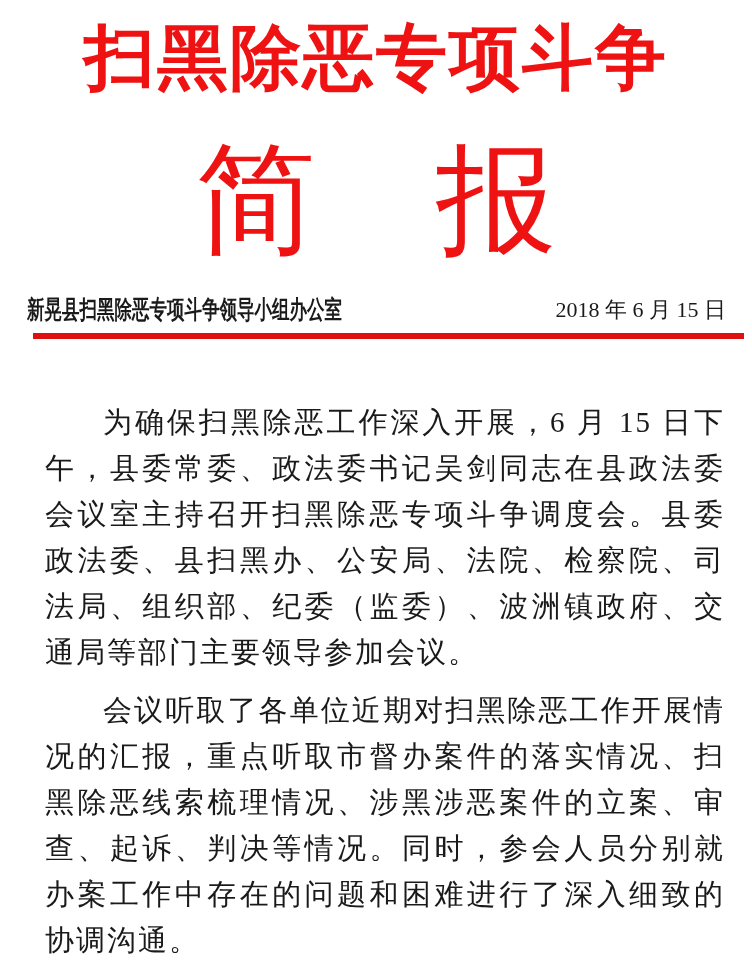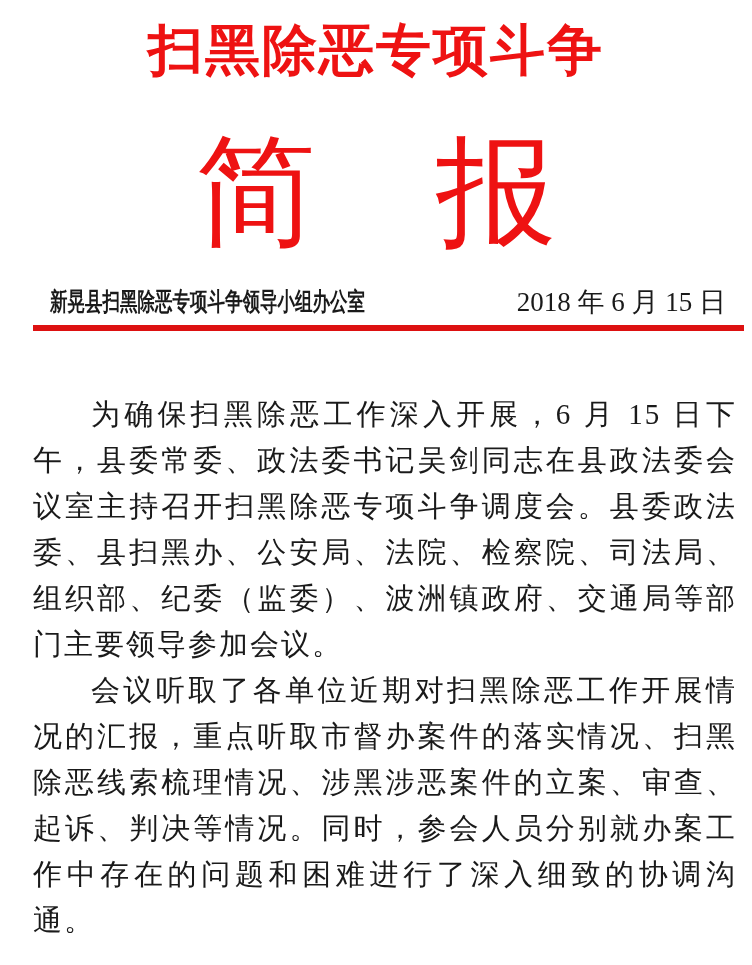--- a/index.html
+++ b/index.html
@@ -14,24 +14,24 @@
     width: 752px;
     height: 965px;
     background: #ffffff;
     overflow: hidden;
     font-family: "Liberation Serif", "DejaVu Serif", serif;
     color: var(--text_black);
   }
   
   .masthead { text-align: center; }
   .title-line1 {
-    margin-top: 0;
+    margin-top: 8px;
     font-family: "Liberation Sans", "DejaVu Sans", sans-serif;
     font-weight: 900;
-    font-size: 55px;
+    font-size: 71px;
     line-height: 100px;
     letter-spacing: 2px;
     color: var(--title_red);
     white-space: nowrap;
   }
   .title-line2 {
     margin-top: 22px;
     font-family: "Liberation Sans", "DejaVu Sans", sans-serif;
     font-weight: 400;
     font-size: 120px;
@@ -43,55 +43,55 @@
   .issue-line {
     margin-top: 24px;
     text-align: center;
     font-size: 30px;
     line-height: 36px;
     letter-spacing: 6px;
     color: var(--text_black);
   }
   
   .info-row {
-    margin: 26px 18px 0 50px;
+    margin: 26px 18px 0 27px;
     display: flex;
     justify-content: space-between;
     align-items: center;
     line-height: 32px;
   }
   .issuer {
     display: inline-block;
     font-size: 25px;
     font-weight: 600;
     transform: scaleX(0.70);
     transform-origin: left center;
     white-space: nowrap;
   }
   .date {
-    font-size: 27px;
+    font-size: 22px;
     white-space: nowrap;
     padding-right: 8px;
   }
   
   .divider {
     margin: 7px 8px 0 33px;
     height: 6px;
     background: var(--divider_red);
   }
   
   .body-text {
     margin: 60px 15px 0 33px;
     font-size: 29px;
     line-height: 46px;
     letter-spacing: 2px;
     text-align: justify;
   }
   .body-text p {
-    margin: 0;
+    margin: 12px;
     text-indent: 2em;
   }
 </style>
 </head>
 <body>
 
 <div class="page">
 
   <div class="masthead">
     <div class="title-line1">扫黑除恶专项斗争</div>

